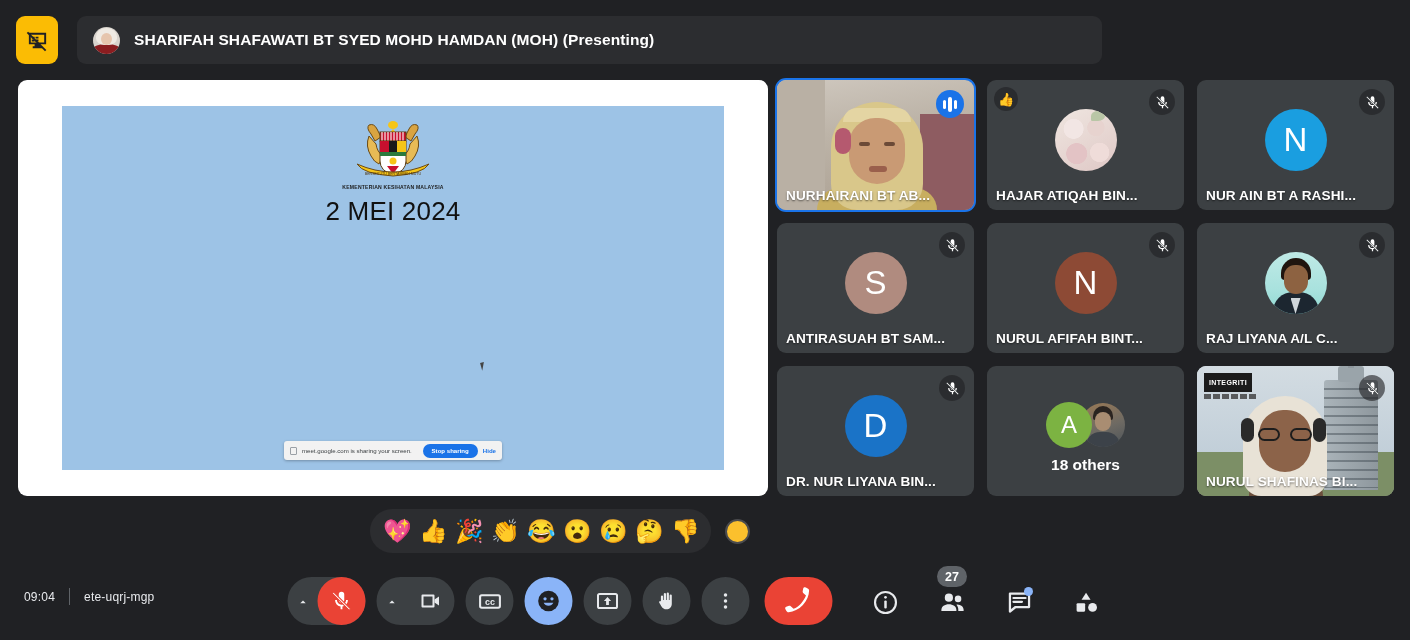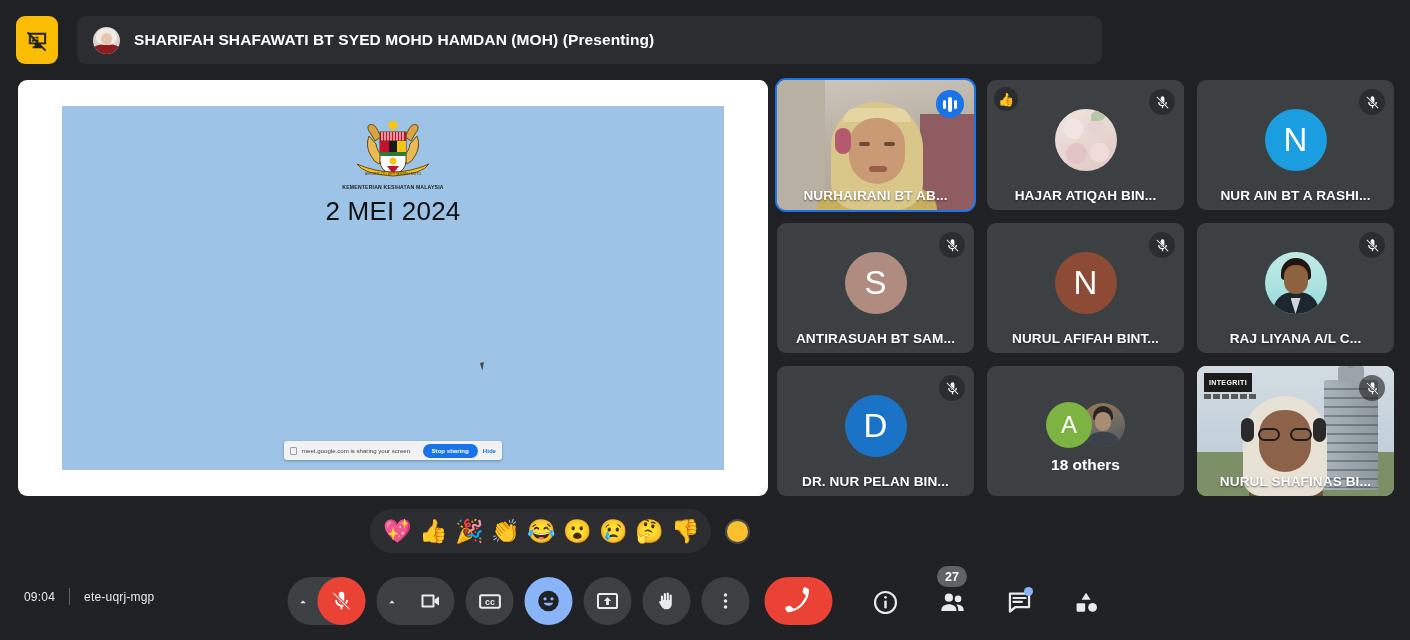--- a/index.html
+++ b/index.html
@@ -85,21 +85,21 @@
     position: absolute; left: 777px; top: 80px;
     display: grid; grid-template-columns: repeat(3, 197px);
     grid-auto-rows: 130px; gap: 13px 13px;
   }
   .tile {
     position: relative; border-radius: 9px; overflow: hidden;
     background: #3c4043; display: flex; align-items: center; justify-content: center;
   }
   .tile.speaking { outline: 3px solid #1a73e8; outline-offset: -1px; }
   .tile-name {
-    position: absolute; left: 0; right: 0; bottom: 7px; text-align: center;
+    position: absolute; left: 0; right: 0; bottom: 7px; 
     color: #fff; font-size: 13.6px; font-weight: 700; letter-spacing: .1px;
     white-space: nowrap; overflow: hidden; text-overflow: ellipsis; padding: 0 9px;
     text-shadow: 0 1px 2px rgba(0,0,0,.55);
   }
   .avatar-circle {
     width: 62px; height: 62px; border-radius: 50%;
     display: flex; align-items: center; justify-content: center;
     color: #fff; font-size: 33px; font-weight: 400; margin-bottom: 10px;
     font-family: "Liberation Sans", sans-serif;
   }
@@ -387,21 +387,21 @@
     </div>
 
     <div class="tile">
       <div class="avatar-circle" style="background:#1a73c7">D</div>
       <div class="mic-off">
         <svg width="15" height="15" viewBox="0 0 24 24" aria-hidden="true">
           <path d="M12 14a3 3 0 0 0 3-3V5a3 3 0 0 0-6 0v6a3 3 0 0 0 3 3zm5-3a5 5 0 0 1-10 0H5a7 7 0 0 0 6 6.9V21h2v-3.1a7 7 0 0 0 6-6.9h-2z" fill="#fff"></path>
           <path d="M3.5 2.3l18.2 18.2-1.4 1.4L2.1 3.7z" fill="#fff" stroke="#3c4043" stroke-width="1.1"></path>
         </svg>
       </div>
-      <div class="tile-name">DR. NUR PELAN BIN...</div>
+      <div class="tile-name">DR. NUR LIYANA BIN...</div>
     </div>
 
     <div class="tile">
       <div class="others-stack">
         <div class="a1">A</div>
         <div class="a2">
           <div class="b"></div>
             <div class="h"></div>
             <div class="f"></div>
         </div>

